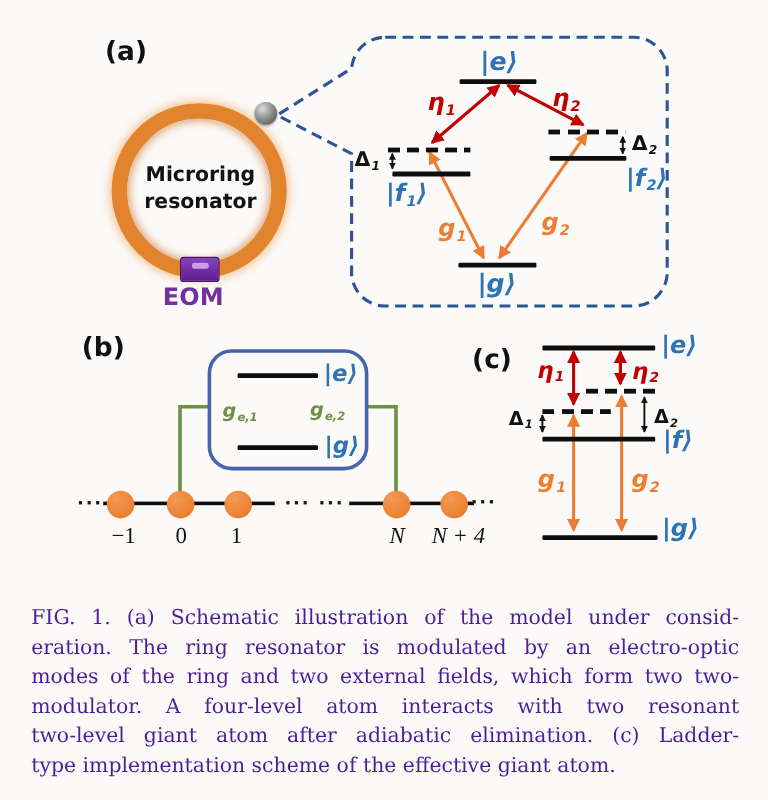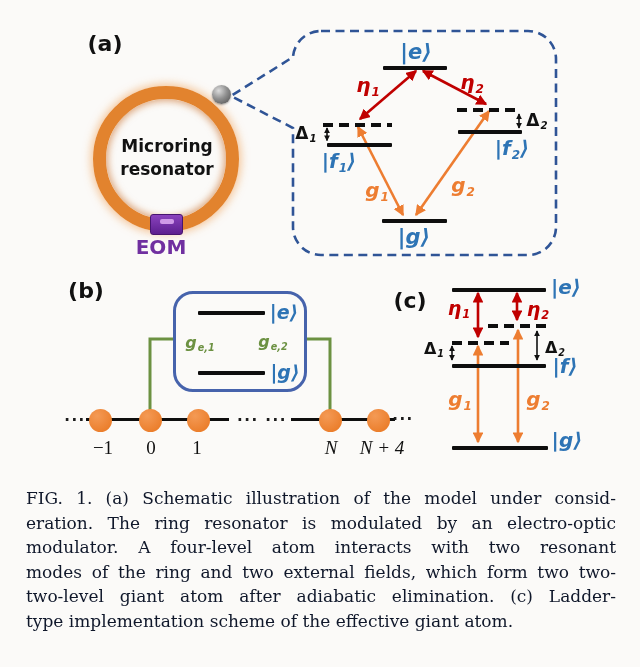--- a/index.html
+++ b/index.html
@@ -44,21 +44,21 @@
         background:radial-gradient(circle at 35% 30%,#F49A55,#E8751E);}
   .chainline{position:absolute;height:3.2px;background:#0E0E0E;}
   .chain-label{position:absolute;transform:translate(-50%,-50%);
                font-family:"Liberation Serif",serif;font-size:19px;font-style:normal;
                font-weight:400;color:#111;white-space:nowrap;line-height:1;}
   .chain-label.it{font-style:italic;}
   .dots{position:absolute;transform:translate(-50%,-50%);font-weight:700;font-size:15px;
         letter-spacing:1.5px;color:#1b1b1b;line-height:1;}
 
   
-  .caption{position:absolute;left:26px;top:486px;width:590px;color:#0f172a;
+  .caption{position:absolute;left:26px;top:503px;width:590px;color:#4c1d95;
            font-family:"DejaVu Serif",serif;font-size:17px;line-height:24.6px;}
   .cap-line{text-align:justify;text-align-last:justify;}
   .cap-line.last{text-align-last:left;}
 </style>
 </head>
 <body>
 
 <div class="canvas">
 
   <svg class="overlay" width="640" height="480" viewBox="0 0 640 480">
@@ -129,21 +129,21 @@
     <div class="lvl-d" style="left:457px;top:108px;width:64px"></div>
     <div class="lvl" style="left:458px;top:130px;width:64px"></div>
     <div class="lvl" style="left:382px;top:219px;width:65px"></div>
 
     <span class="lbl blue s21" style="left:416px;top:52px">|e⟩</span>
     <span class="lbl red s20" style="left:368px;top:86px"><span>η</span><sub>1</sub></span>
     <span class="lbl red s20" style="left:472px;top:83px"><span>η</span><sub>2</sub></span>
     <span class="lbl rm ink s17" style="left:306px;top:135px"><span>Δ</span><sub>1</sub></span>
     <span class="lbl rm ink s17" style="left:537px;top:122px"><span>Δ</span><sub>2</sub></span>
     <span class="lbl blue s20" style="left:339px;top:162px"><span>|f</span><sub>1</sub><span>⟩</span></span>
-    <span class="lbl blue s20" style="left:512px;top:149px"><span>|f</span><sub>2</sub><span>⟩</span></span>
+    <span class="lbl blue s20" style="left:539px;top:149px"><span>|f</span><sub>2</sub><span>⟩</span></span>
     <span class="lbl orange s20" style="left:377px;top:191px"><span>g</span><sub>1</sub></span>
     <span class="lbl orange s20" style="left:463px;top:186px"><span>g</span><sub>2</sub></span>
     <span class="lbl blue s21" style="left:414px;top:237px">|g⟩</span>
   </div>
 
   <div>
     <span class="lbl rm ink s22" style="left:86px;top:291px">(b)</span>
 
     <div class="bluebox"></div>
     <div class="lvl" style="left:198px;top:311px;width:67px"></div>
@@ -186,19 +186,19 @@
     <span class="lbl rm ink s16" style="left:555px;top:349px"><span>Δ</span><sub>2</sub></span>
     <span class="lbl blue s20" style="left:565px;top:366px">|f⟩</span>
     <span class="lbl orange s20" style="left:460px;top:400px"><span>g</span><sub>1</sub></span>
     <span class="lbl orange s20" style="left:538px;top:400px"><span>g</span><sub>2</sub></span>
     <span class="lbl blue s20" style="left:567px;top:440px">|g⟩</span>
   </div>
 
   <div class="caption">
     <div class="cap-line">FIG. 1. (a) Schematic illustration of the model under consid-</div>
     <div class="cap-line">eration. The ring resonator is modulated by an electro-optic</div>
+    <div class="cap-line">modes of the ring and two external fields, which form two two-</div>
     <div class="cap-line">modulator.  A four-level atom interacts with two resonant</div>
-    <div class="cap-line">modes of the ring and two external fields, which form two two-</div>
     <div class="cap-line">two-level giant atom after adiabatic elimination. (c) Ladder-</div>
     <div class="cap-line last">type implementation scheme of the effective giant atom.</div>
   </div>
 
 </div>
 
 </body></html>

